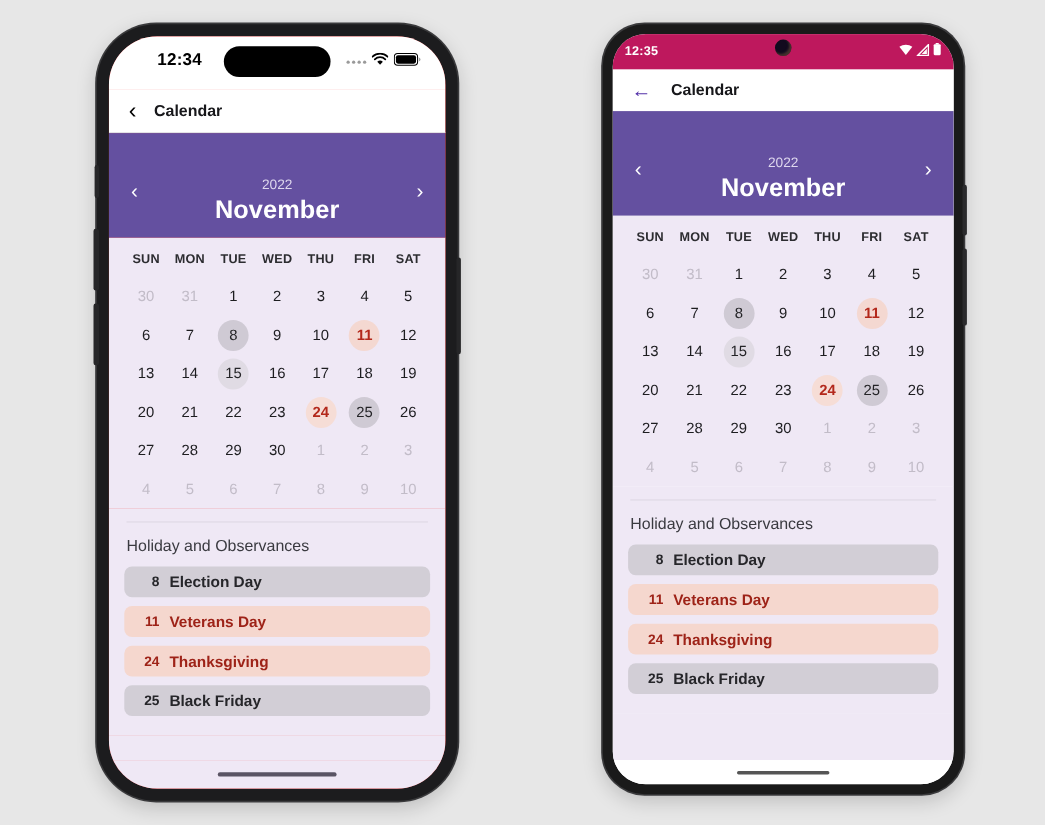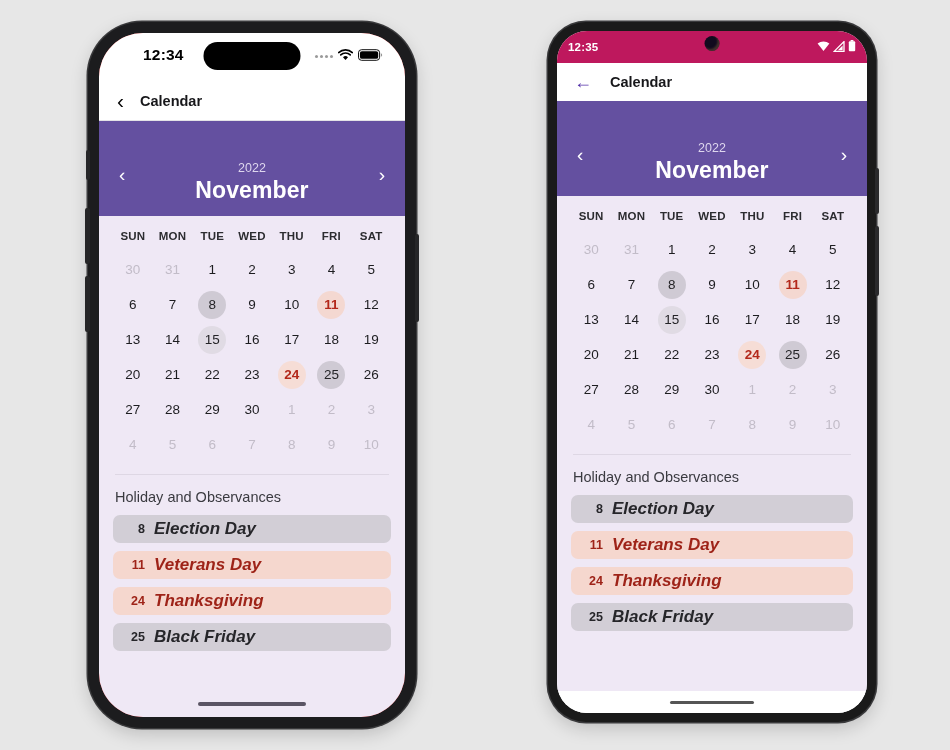--- a/index.html
+++ b/index.html
@@ -238,21 +238,21 @@
     box-sizing: border-box;
     cursor: pointer;
   }
   .hol-item .num {
     width: 24px;
     text-align: right;
     font-size: 12.5px;
     font-weight: bold;
     margin-right: 9px;
   }
-  .hol-item .lbl { font-size: 17px; font-weight: bold; font-style: italic; }
+  .hol-item .lbl { font-size: 14px; font-weight: bold; }
   .hol-item.gray { background: #d2ced6; }
   .hol-item.gray .num, .hol-item.gray .lbl { color: #26262a; }
   .hol-item.red  { background: #f5d7ce; }
   .hol-item.red .num, .hol-item.red .lbl  { color: #9e2318; }
 
   .ip-filler { background: #efe8f5; flex: 1; }
   .ip-home {
     background: #efe8f5;
     height: 26px;
     display: flex;

